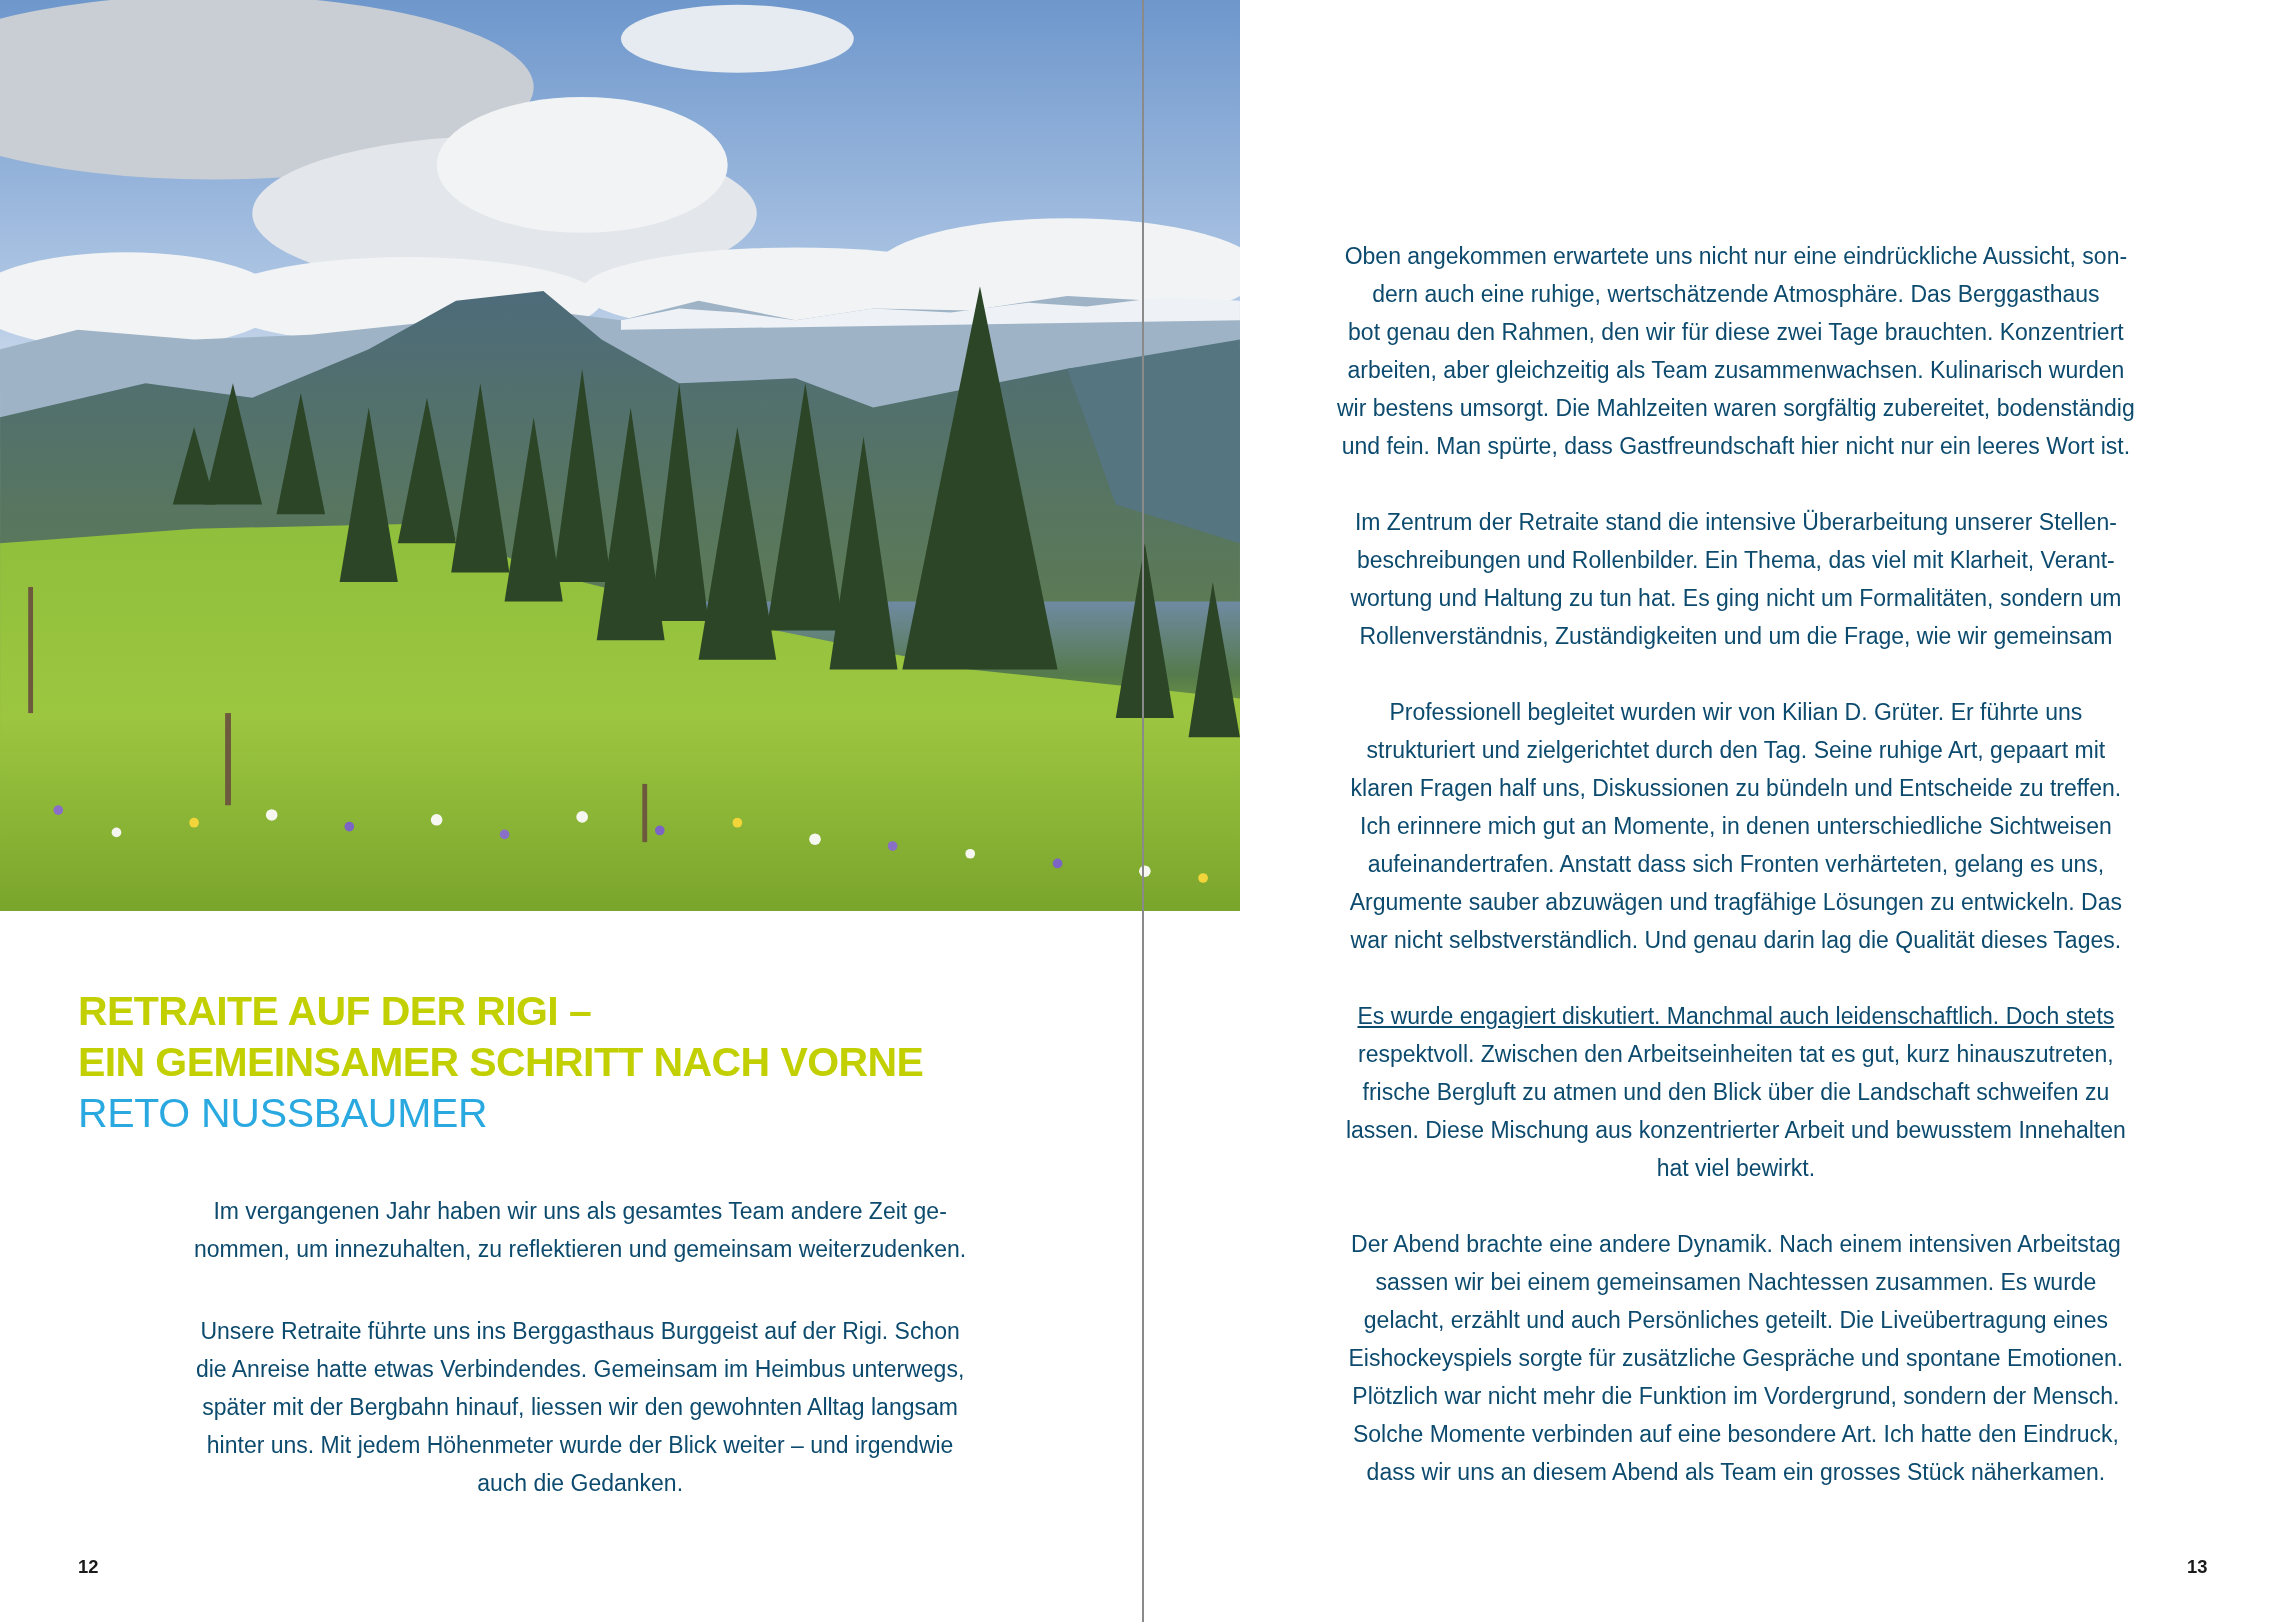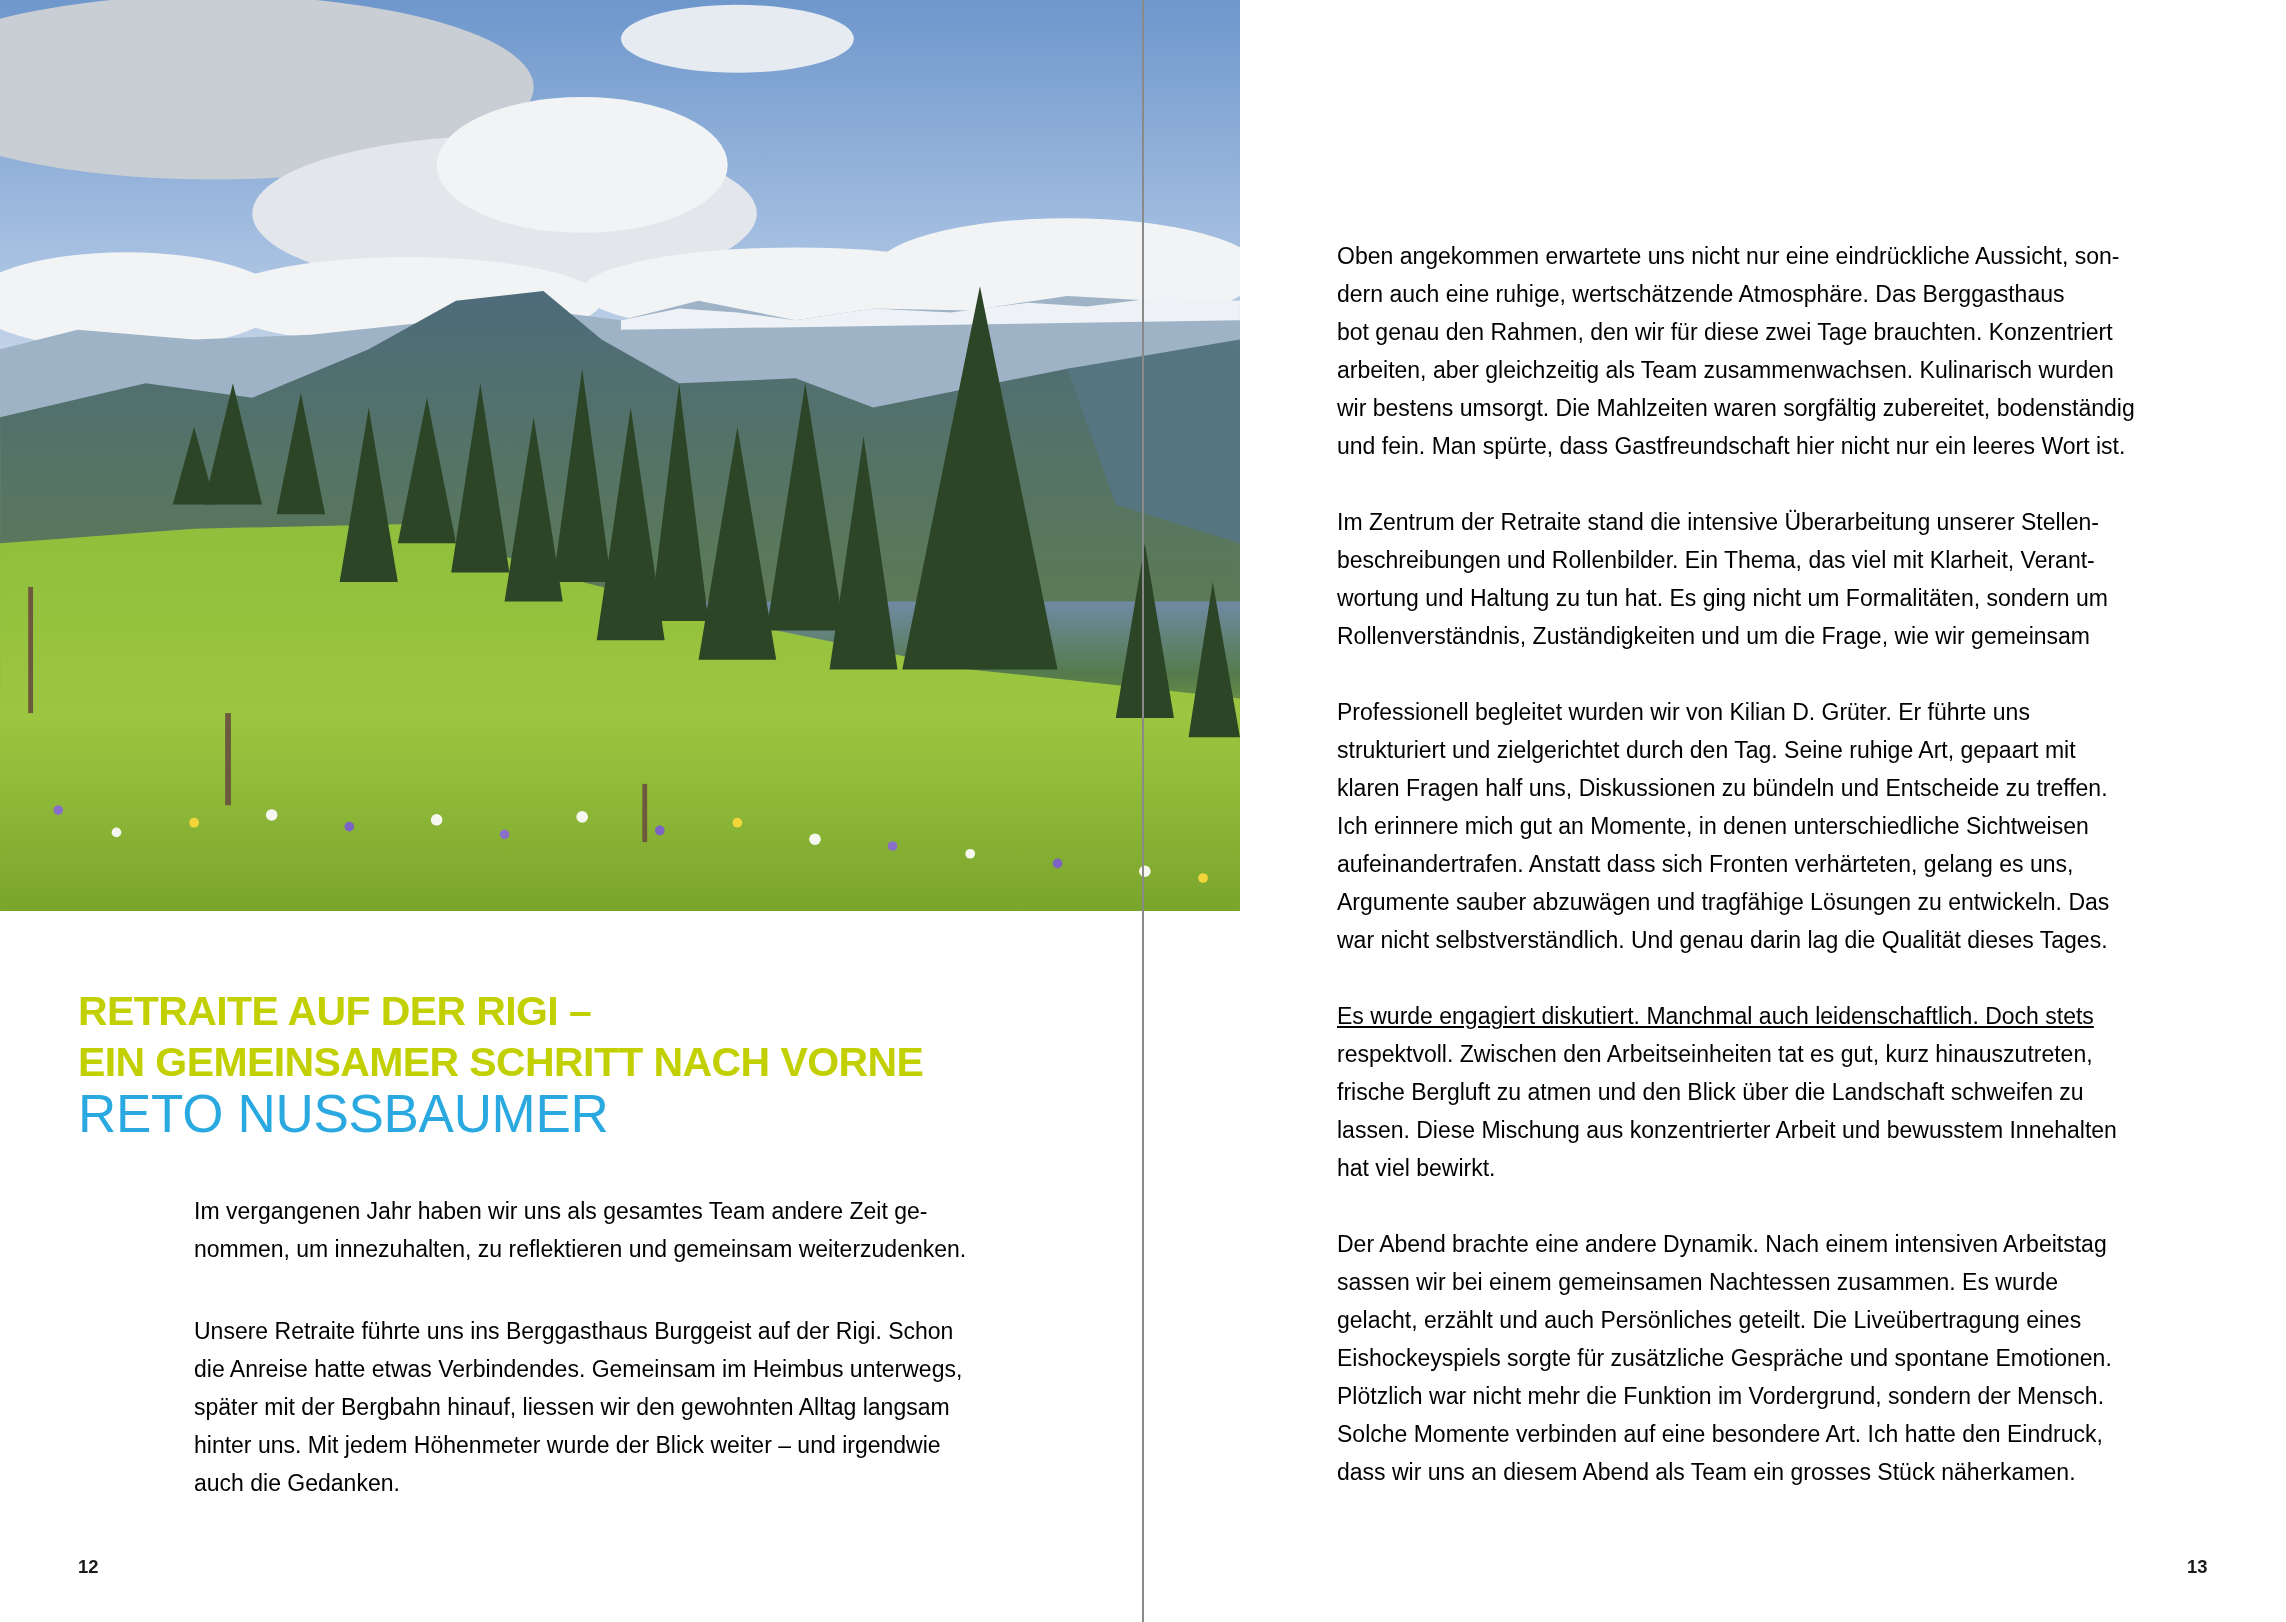--- a/index.html
+++ b/index.html
@@ -19,24 +19,24 @@
   }
   .heading {
     position: absolute; left: 78px; top: 986px; margin: 0;
     font-weight: bold; font-size: 41px; line-height: 51px; color: #c2cf00;
     white-space: nowrap; letter-spacing: -0.6px;
     transform-origin: left top;
   }
   .heading .line { display: block; }
   .author {
     position: absolute; left: 78px; top: 1088px;
-    font-size: 53px; line-height: 51px; color: #2aa9e0; font-weight: normal;
+    font-size: 41px; line-height: 51px; color: #2aa9e0; font-weight: normal;
     letter-spacing: -0.3px; white-space: nowrap;
   }
-  .col { position: absolute; font-size: 23px; line-height: 38px; color: #000000; }
+  .col { position: absolute; font-size: 23px; line-height: 38px; color: #0c4a6e; text-align: center; }
   .col .line { display: block; white-space: nowrap; height: 38px; }
   .col .gap { display: block; height: 38px; }
   .col-left { left: 194px; top: 1192px; }
   .col-right { left: 1337px; top: 237px; }
   .pagenum {
     position: absolute; top: 1556px; font-size: 18.4px; font-weight: bold; color: #1a1a1a;
   }
   .pn-left { left: 78px; }
   .pn-right { left: 2187px; }
 </style>

